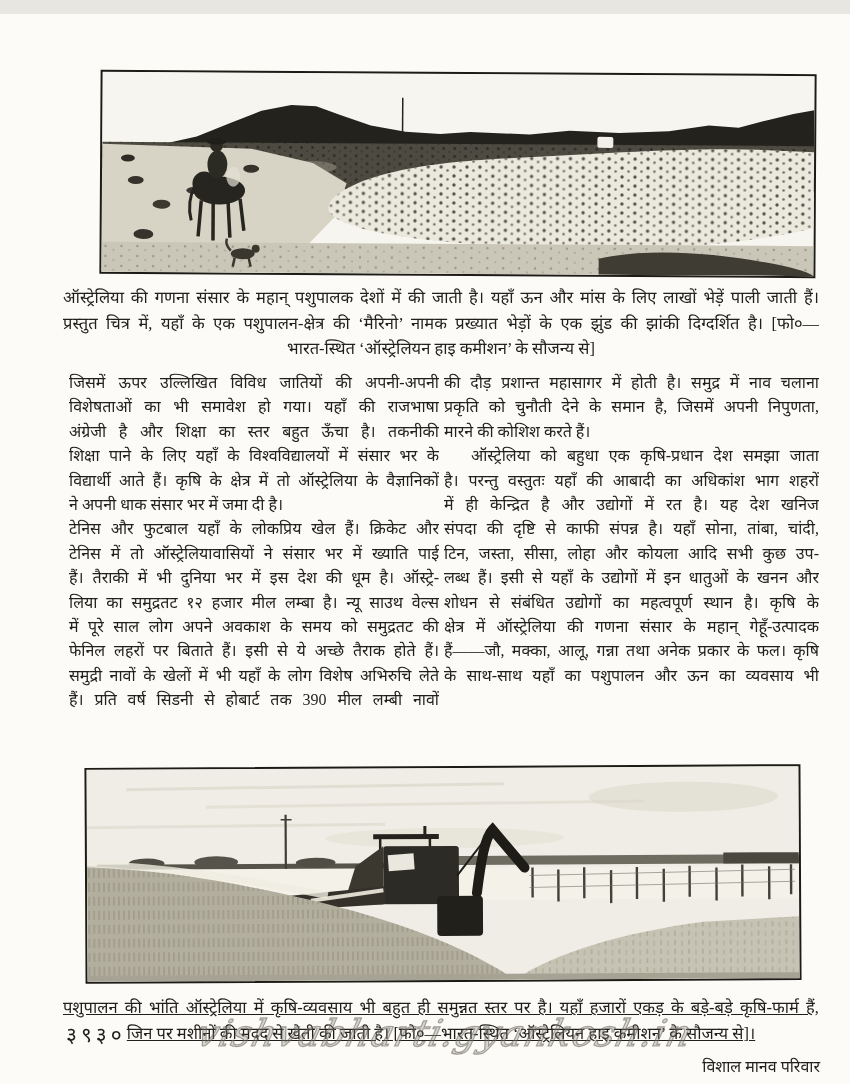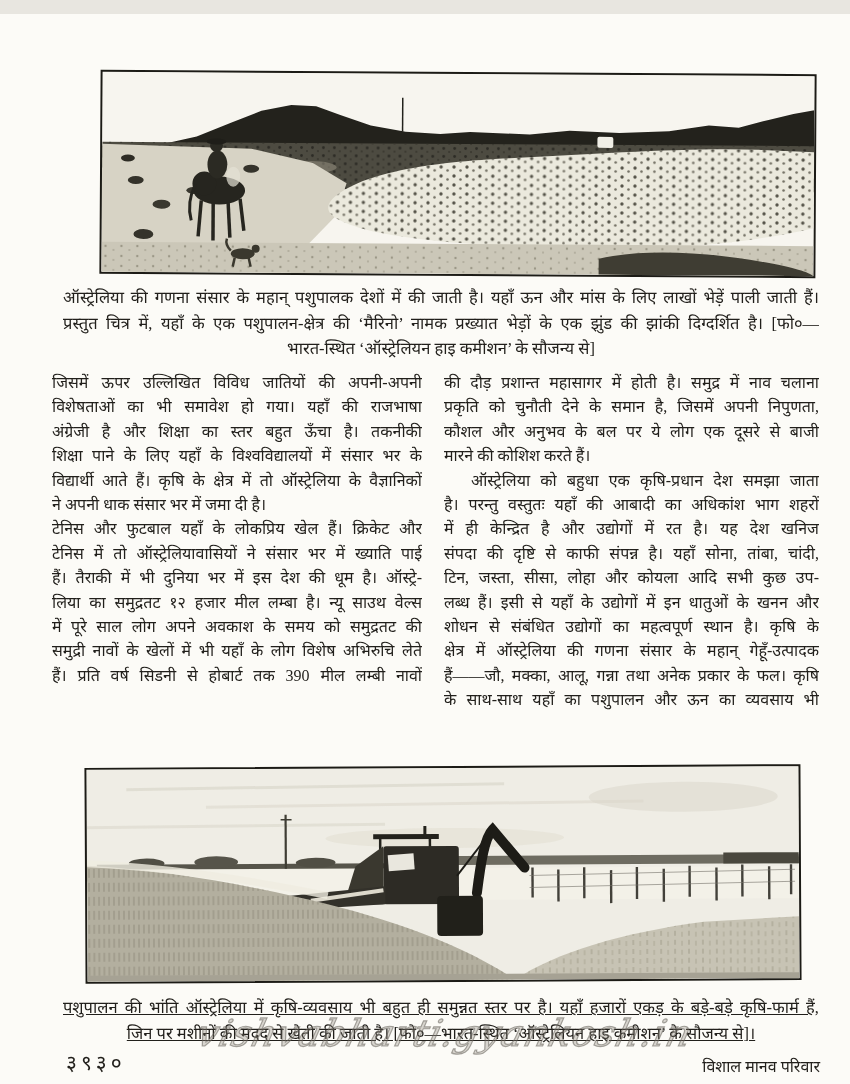--- a/index.html
+++ b/index.html
@@ -29,21 +29,21 @@
     font-size:16.5px;
   }
   .caption .line{height:25.6px;overflow:hidden;}
   .caption-top{top:271px;}
   .caption-bottom{top:981px;text-decoration:underline;}
   .col{
     position:absolute;top:357px;
     font-size:16px;
   }
   .col .line{height:24.4px;overflow:hidden;}
-  .col-left{left:52px;width:370px;}
+  .col-left{left:69px;width:370px;}
   .col-right{left:444px;width:375px;}
   .line{
     text-align:justify;
     -moz-text-align-last:justify;
     text-align-last:justify;
     white-space:normal;
   }
   .line.endline{text-align-last:left;}
   .line.centerline{text-align:left;text-align-last:center;}
   .line.indent{text-indent:27px;}
@@ -52,21 +52,21 @@
     position:absolute;left:198px;top:998px;width:580px;
     font-size:37px;font-style:italic;letter-spacing:1px;
     transform:skewX(-14deg);
     color:rgba(128,124,114,0.30);
     -webkit-text-stroke:1.2px rgba(100,97,89,0.55);
     pointer-events:none;
     font-family:"DejaVu Serif","Liberation Serif",serif;
   }
   
   .page-number{
-    position:absolute;left:66px;top:1034px;
+    position:absolute;left:66px;top:1006px;
     font-size:21px;letter-spacing:4px;
   }
   .book-title{
     position:absolute;right:30px;top:1041px;
     font-size:16px;
   }
 </style>
 </head>
 <body>
 
@@ -153,28 +153,28 @@
       <div class="line">विशेषताओं का भी समावेश हो गया। यहाँ की राजभाषा</div>
       <div class="line">अंग्रेजी है और शिक्षा का स्तर बहुत ऊँचा है। तकनीकी</div>
       <div class="line">शिक्षा पाने के लिए यहाँ के विश्वविद्यालयों में संसार भर के</div>
       <div class="line">विद्यार्थी आते हैं। कृषि के क्षेत्र में तो ऑस्ट्रेलिया के वैज्ञानिकों</div>
       <div class="line endline">ने अपनी धाक संसार भर में जमा दी है।</div>
       <div class="line">टेनिस और फुटबाल यहाँ के लोकप्रिय खेल हैं। क्रिकेट और</div>
       <div class="line">टेनिस में तो ऑस्ट्रेलियावासियों ने संसार भर में ख्याति पाई</div>
       <div class="line">हैं। तैराकी में भी दुनिया भर में इस देश की धूम है। ऑस्ट्रे-</div>
       <div class="line">लिया का समुद्रतट १२ हजार मील लम्बा है। न्यू साउथ वेल्स</div>
       <div class="line">में पूरे साल लोग अपने अवकाश के समय को समुद्रतट की</div>
+      <div class="line">फेनिल लहरों पर बिताते हैं। इसी से ये अच्छे तैराक होते हैं।</div>
       <div class="line">समुद्री नावों के खेलों में भी यहाँ के लोग विशेष अभिरुचि लेते</div>
       <div class="line">हैं। प्रति वर्ष सिडनी से होबार्ट तक 390 मील लम्बी नावों</div>
     </div>
 
   <div class="col col-right">
       <div class="line">की दौड़ प्रशान्त महासागर में होती है। समुद्र में नाव चलाना</div>
       <div class="line">प्रकृति को चुनौती देने के समान है, जिसमें अपनी निपुणता,</div>
-      <div class="line">कौशल और अनुभव के बल पर ये लोग एक दूसरे से बाजी</div>
       <div class="line endline">मारने की कोशिश करते हैं।</div>
       <div class="line indent">ऑस्ट्रेलिया को बहुधा एक कृषि-प्रधान देश समझा जाता</div>
       <div class="line">है। परन्तु वस्तुतः यहाँ की आबादी का अधिकांश भाग शहरों</div>
       <div class="line">में ही केन्द्रित है और उद्योगों में रत है। यह देश खनिज</div>
       <div class="line">संपदा की दृष्टि से काफी संपन्न है। यहाँ सोना, तांबा, चांदी,</div>
       <div class="line">टिन, जस्ता, सीसा, लोहा और कोयला आदि सभी कुछ उप-</div>
       <div class="line">लब्ध हैं। इसी से यहाँ के उद्योगों में इन धातुओं के खनन और</div>
       <div class="line">शोधन से संबंधित उद्योगों का महत्वपूर्ण स्थान है। कृषि के</div>
       <div class="line">क्षेत्र में ऑस्ट्रेलिया की गणना संसार के महान् गेहूँ-उत्पादक</div>
       <div class="line">हैं——जौ, मक्का, आलू, गन्ना तथा अनेक प्रकार के फल। कृषि</div>

